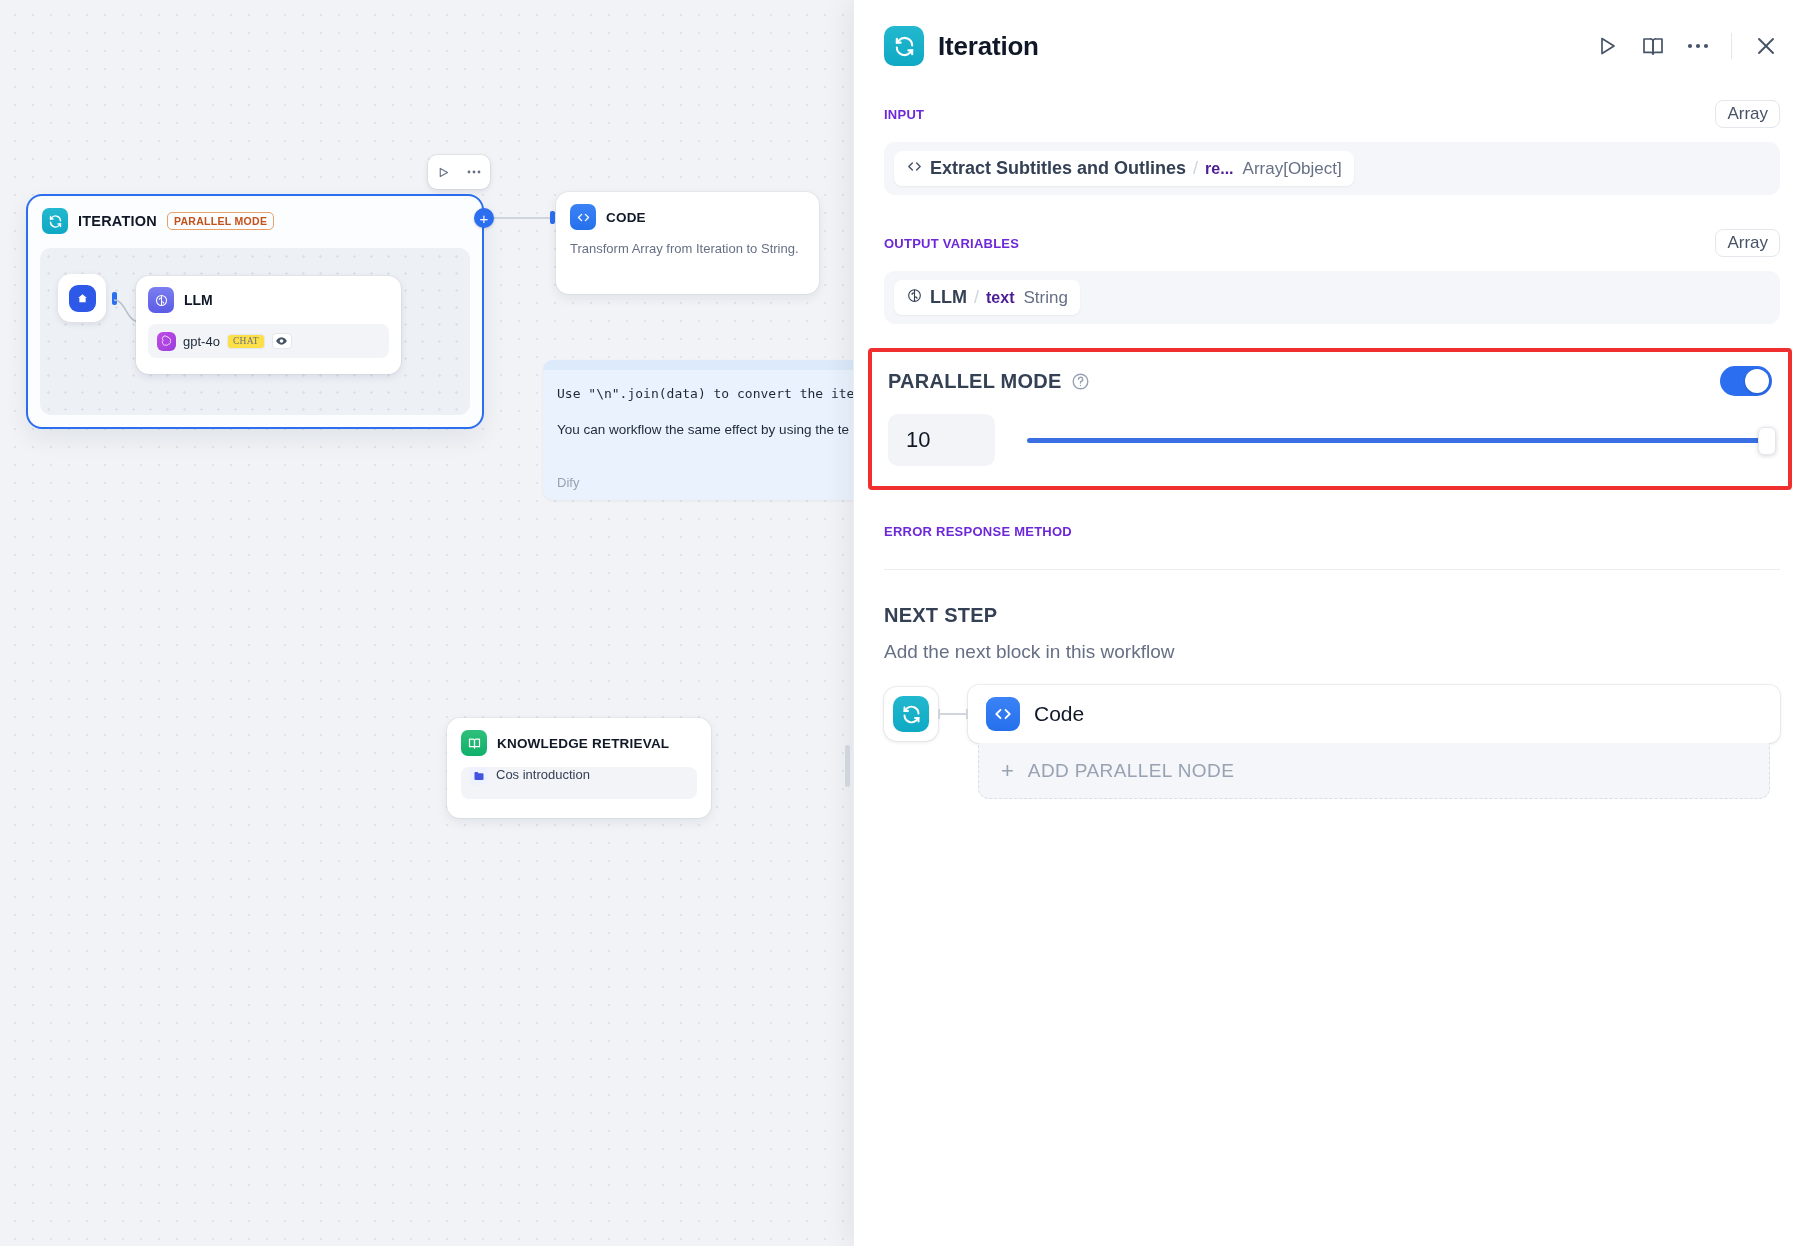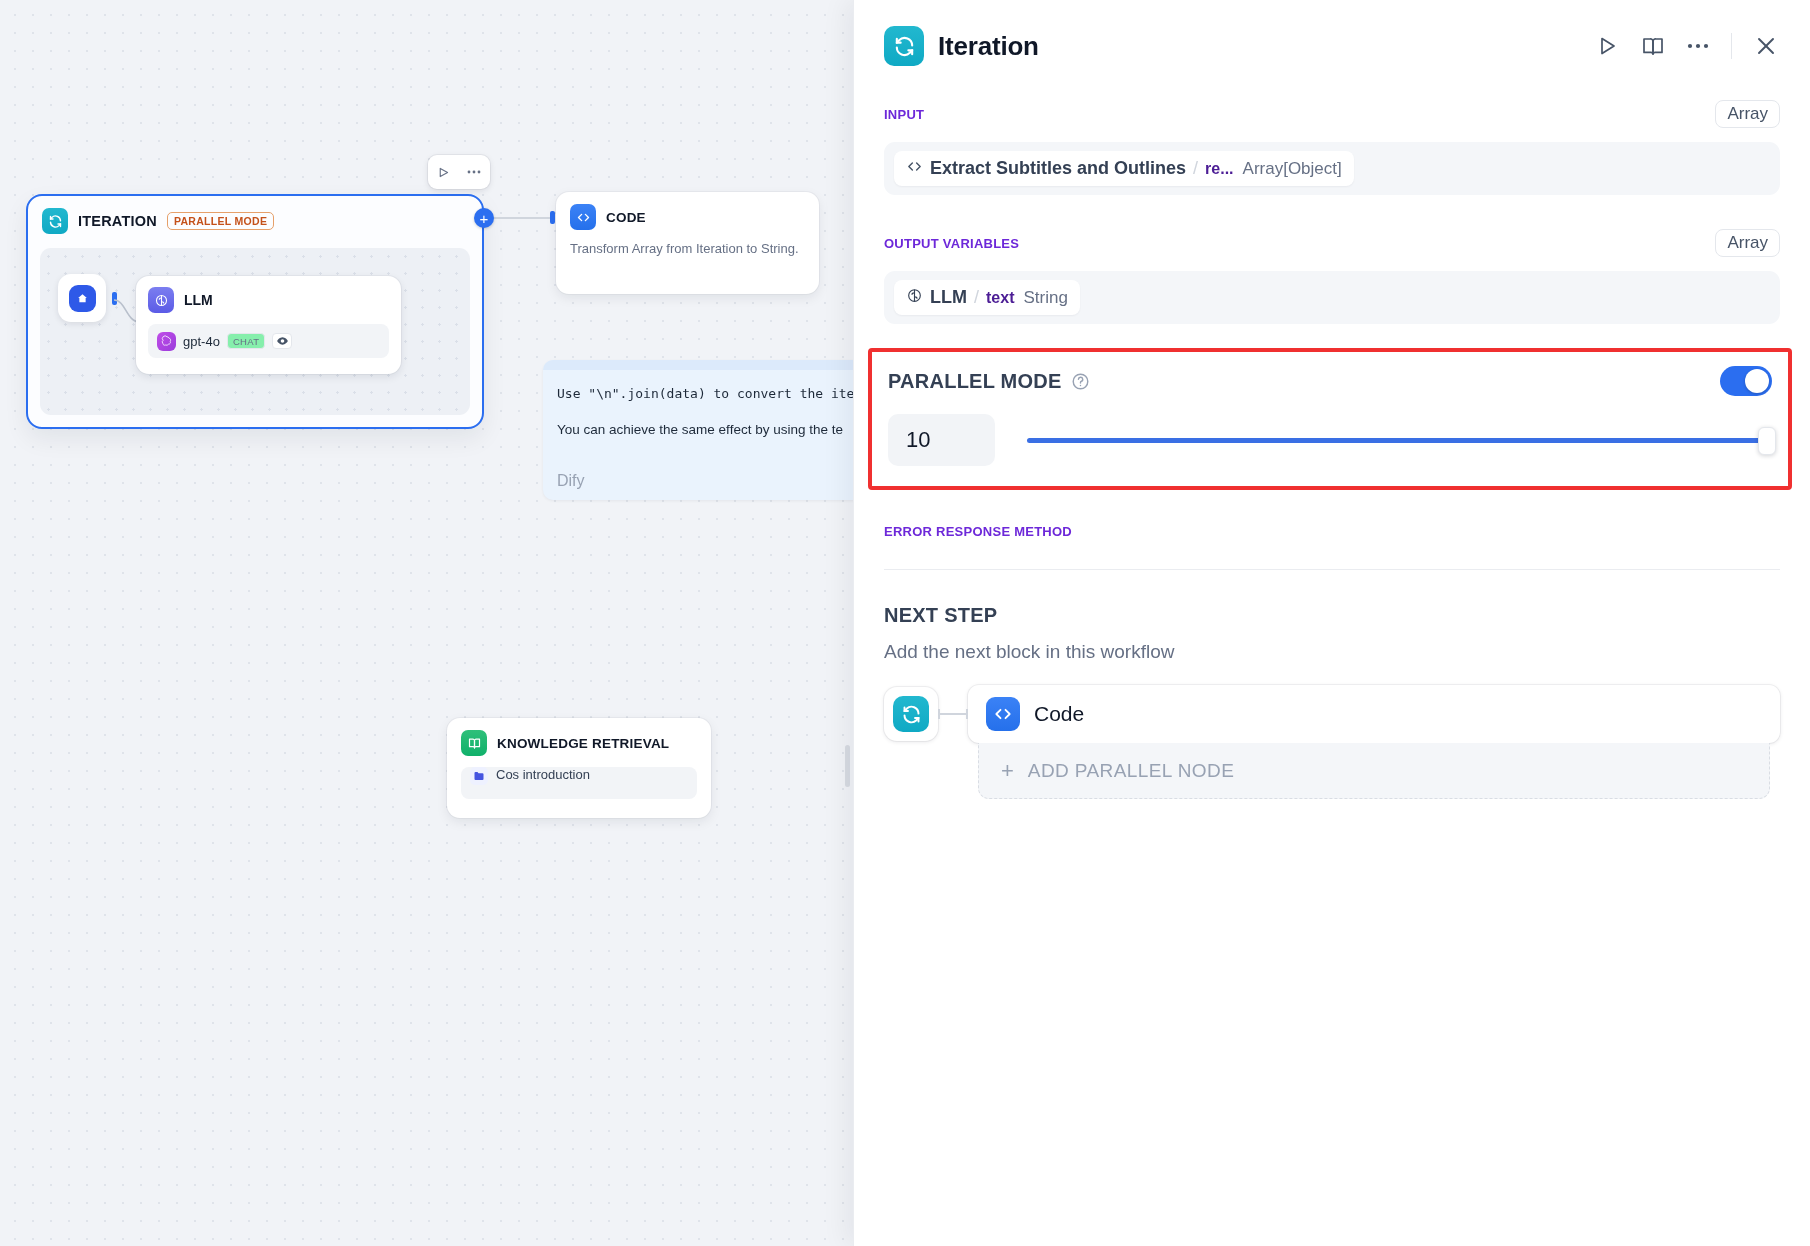--- a/index.html
+++ b/index.html
@@ -103,23 +103,24 @@
     height: 34px; display: flex; align-items: center; gap: 7px;
     padding: 0 9px;
   }
   .icon-openai {
     width: 19px; height: 19px; border-radius: 6px;
     background: linear-gradient(135deg,#c04ce8,#9b3ddb);
     display: flex; align-items: center; justify-content: center; flex: none;
   }
   .model-name { font-size: 13px; color: #1d2939; font-weight: 500; }
   .chip-chat {
-    font-size: 9.5px; color: #667085; background: #86efac;
+    font-size: 9.5px; color: #667085; background: #fde047;
     border: 1px solid #e4e7ec; border-radius: 4px; padding: 1.5px 5px;
     letter-spacing: .3px;
+    font-family: Liberation Serif, serif;
   }
   .chip-eye {
     background: #fff; border: 1px solid #e4e7ec; border-radius: 4px;
     width: 20px; height: 16px; display: flex; align-items: center; justify-content: center;
   }
 
   
   .plus-handle {
     position: absolute; left: 474px; top: 208px;
     width: 20px; height: 20px; border-radius: 50%;
@@ -165,21 +166,21 @@
   .note-strip { height: 10px; background: #dceafb; }
   .note-text {
     padding: 14px 14px 0 14px;
     font-family: "DejaVu Sans Mono", "Liberation Mono", monospace;
     font-size: 13px; color: #1d2939; line-height: 1.5;
     white-space: nowrap;
   }
   .note-text.second { padding-top: 16px; font-family: "Liberation Sans", sans-serif; font-size: 13.5px; }
   .note-author {
     position: absolute; left: 14px; bottom: 10px;
-    font-size: 16px; color: #98a2b3;
+    font-size: 13px; color: #98a2b3;
   }
 
   
   .kr-node {
     position: absolute; left: 447px; top: 718px;
     width: 264px; height: 100px;
     background: #fff; border-radius: 13px;
     box-shadow: 0 4px 12px rgba(16,24,40,.08), 0 0 0 1px rgba(16,24,40,.04);
     padding: 12px 14px;
   }
@@ -473,21 +474,21 @@
           </svg>
       </span>
       <span class="node-title">CODE</span>
     </div>
     <div class="node-desc">Transform Array from Iteration to String.</div>
   </div>
 
   <div class="note-box">
     <div class="note-strip"></div>
     <div class="note-text">Use "\n".join(data) to convert the iterated</div>
-    <div class="note-text second">You can achieve the same effect by using the te</div>
+    <div class="note-text second">You can workflow the same effect by using the te</div>
     <div class="note-author">Dify</div>
   </div>
 
   <div class="kr-node">
     <div class="node-head">
       <span class="icon-sq icon-kr">
         <svg width="15" height="15" viewBox="0 0 24 24" fill="none" stroke="#fff" stroke-width="1.9" stroke-linejoin="round">
             <path d="M4 5h5.5a2.5 2.5 0 0 1 2.5 2.5V19a2 2 0 0 0-2-2H4z"></path>
             <path d="M20 5h-5.5A2.5 2.5 0 0 0 12 7.5V19a2 2 0 0 1 2-2h6z"></path>
           </svg>

